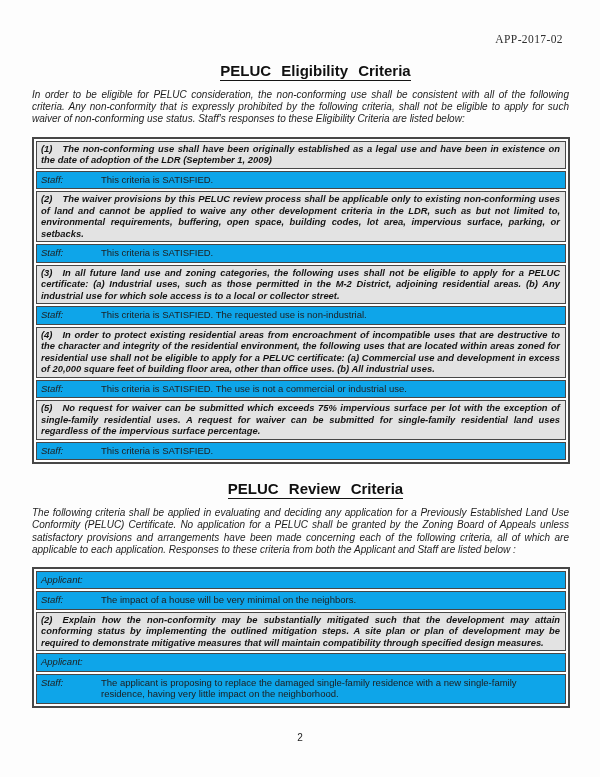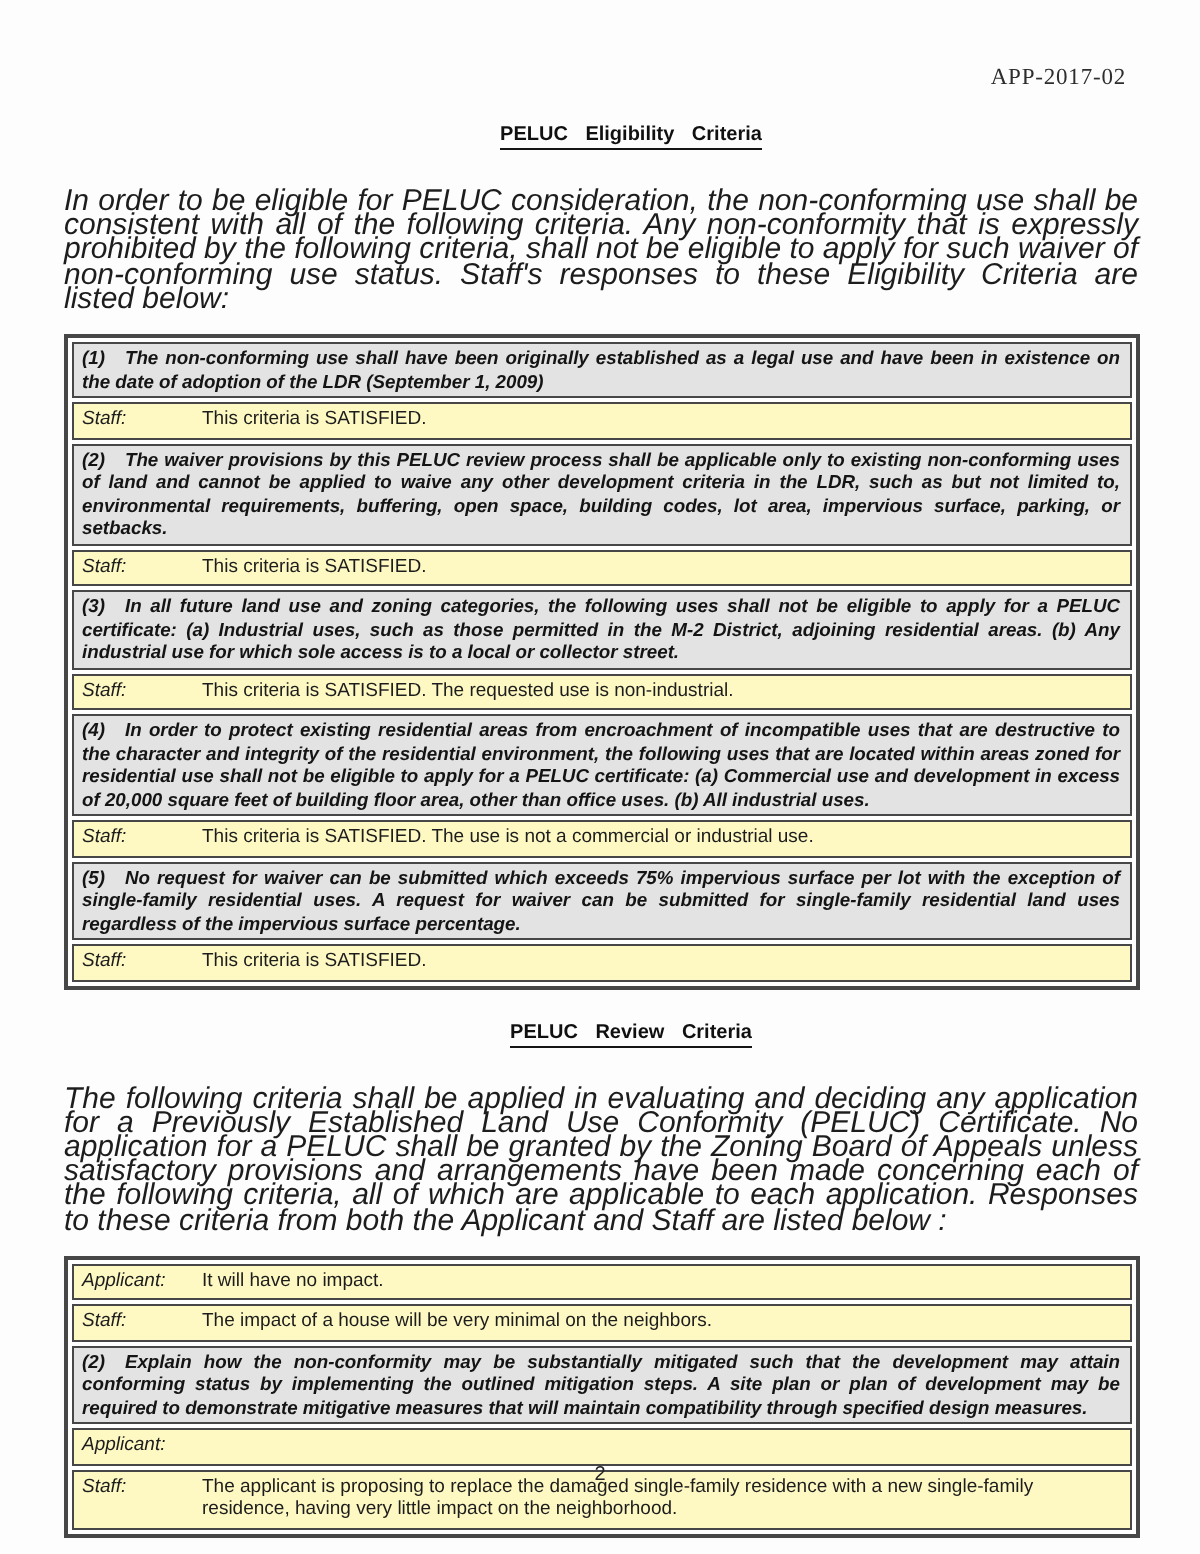--- a/index.html
+++ b/index.html
@@ -13,52 +13,52 @@
   .page { position:relative; width:600px; height:777px; overflow:hidden; }
 
   .doc-ref {
     position:absolute; top:33px; right:37px;
     font-family:"Liberation Serif", serif;
     font-size:11.5px; color:#2e2e2e; letter-spacing:.4px;
   }
 
   .sec-title {
     margin:0; text-align:center;
-    font-size:10px; font-weight:bold; color:#101010;
+    font-size:15px; font-weight:bold; color:#101010;
     word-spacing:6px;
     padding-left:31px;
   }
   .sec-title .u { border-bottom:1.6px solid #151515; padding-bottom:1px; }
   #title-eligibility { padding-top:62px; }
   #title-review { padding-top:16px; }
 
   .intro {
-    margin:22px 31px 0 32px;
-    font-style:italic; font-size:15px; line-height:12.2px;
+    margin:10px 31px 0 32px;
+    font-style:italic; font-size:10px; line-height:12.2px;
     text-align:justify; color:#1d1d1d;
   }
 
   .tbl {
     margin:11px 30px 0 32px;
     border:2px solid #474747;
     padding:2px;
     background:#fff;
   }
   .row { border:1px solid #474747; }
   .row + .row { margin-top:2px; }
   .row.hdr {
     background:#e3e3e3;
     font-weight:bold; font-style:italic;
     font-size:9.4px; line-height:11.5px;
     padding:1px 5px 2px 4px;
     text-align:justify; color:#141414;
   }
   .row.hdr .num { margin-right:10px; }
   .row.resp {
-    display:flex; background:#fef9c3;
+    display:flex; background:#0ea5e9;
     font-size:9.5px; line-height:11.5px;
     padding:2px 5px 3px 4px;
   }
   .row.resp .lbl { font-style:italic; flex:0 0 60px; color:#1d1d1d; }
   .row.resp .txt { flex:1; color:#1d1d1d; }
 
   .page-num {
     position:absolute; bottom:34px; left:0; right:0;
     text-align:center; font-size:10px; color:#222;
   }
@@ -102,21 +102,20 @@
       </div>
     </div>
 
   <h1 class="sec-title" id="title-review"><span class="u">PELUC Review Criteria</span></h1>
 
   <p class="intro">The following criteria shall be applied in evaluating and deciding any application for a Previously Established Land Use Conformity (PELUC) Certificate. No application for a PELUC shall be granted by the Zoning Board of Appeals unless satisfactory provisions and arrangements have been made concerning each of the following criteria, all of which are applicable to each application. Responses to these criteria from both the Applicant and Staff are listed below :</p>
 
   <div class="tbl" id="review-table">
       <div class="row resp">
         <span class="lbl">Applicant:</span>
-        <span class="txt">It will have no impact.</span>
       </div>
       <div class="row resp">
         <span class="lbl">Staff:</span>
         <span class="txt">The impact of a house will be very minimal on the neighbors.</span>
       </div>
       <div class="row hdr"><span class="num">(2)</span><span class="ctext">Explain how the non-conformity may be substantially mitigated such that the development may attain conforming status by implementing the outlined mitigation steps. A site plan or plan of development may be required to demonstrate mitigative measures that will maintain compatibility through specified design measures.</span></div>
       <div class="row resp">
         <span class="lbl">Applicant:</span>
       </div>
       <div class="row resp">

